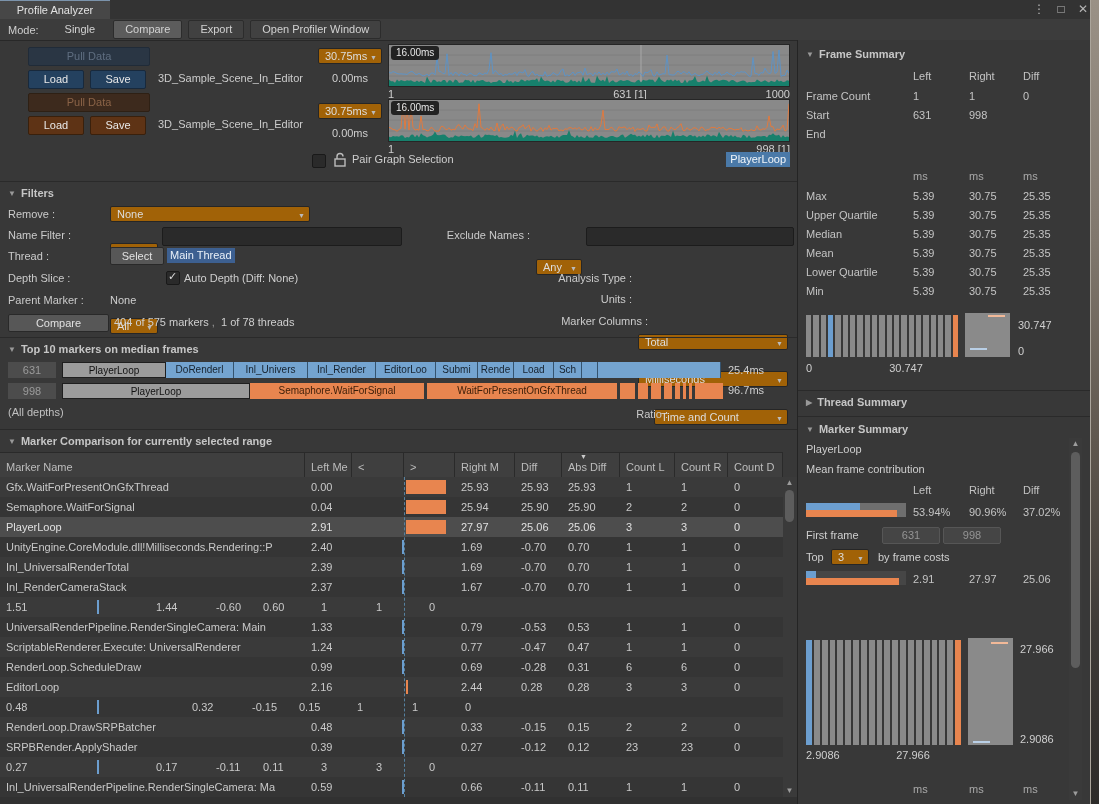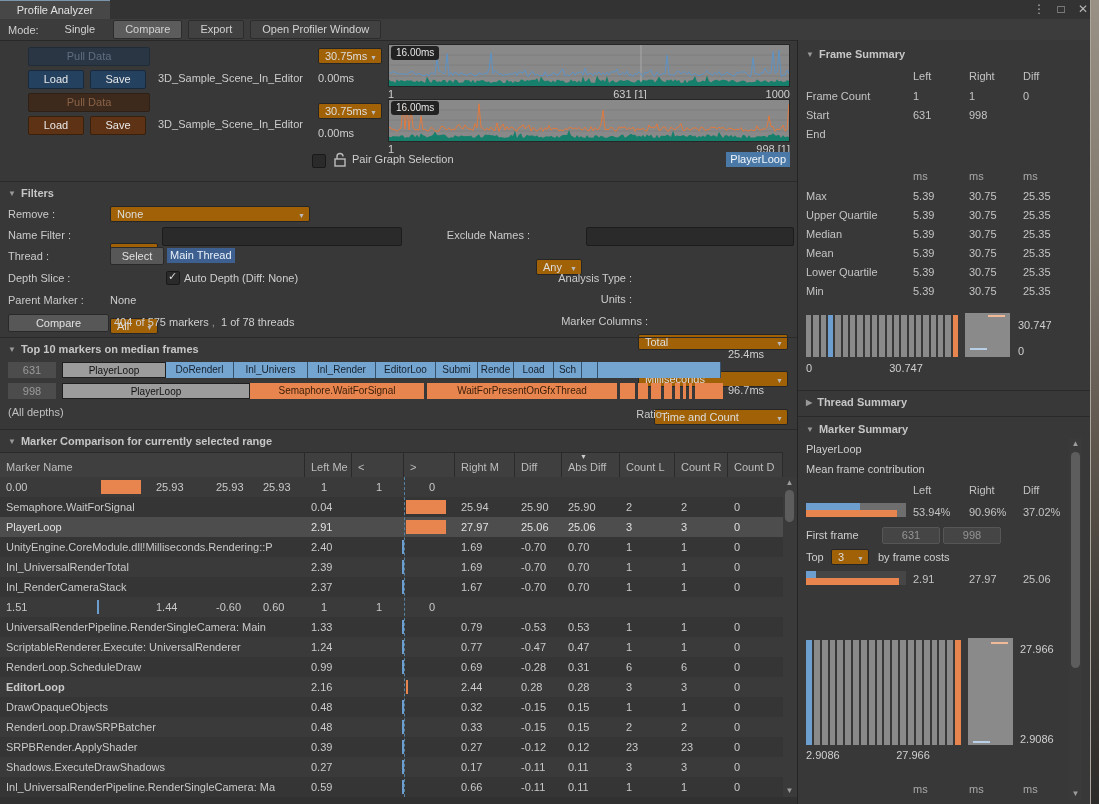--- a/index.html
+++ b/index.html
@@ -39,21 +39,21 @@
   .dsname{position:absolute;left:158px;color:#cccccc;}
   #ds1{top:72px;} #ds2{top:118px;}
 
   
   .dd{background:#a16207;border:1px solid #262626;border-radius:2px;height:16px;line-height:15px;
       padding:0 16px 0 6px;color:#dddddd;position:relative;white-space:nowrap;overflow:hidden;box-sizing:border-box;}
   .dd:after{content:"▼";position:absolute;right:4px;top:1px;font-size:7px;color:#bbbbbb;}
 
   
   .ydd{position:absolute;left:318px;width:64px;}
-  .ymin{position:absolute;left:318px;width:64px;text-align:left;color:#cfcfcf;}
+  .ymin{position:absolute;left:318px;width:64px;text-align:center;color:#cfcfcf;}
   .gwrap{position:absolute;left:388px;width:402px;height:43px;background:#898989;border:1px solid #262626;box-sizing:border-box;}
   .gwrap svg{position:absolute;left:0;top:0;}
   .badge{position:absolute;left:2px;top:1px;background:rgba(25,25,25,.92);border-radius:3px;padding:0 5px;height:14px;line-height:14px;color:#e6e6e6;font-size:10px;}
   .xl{position:absolute;color:#cfcfcf;height:12px;line-height:12px;}
 
   
   .checkbox{position:absolute;width:12px;height:12px;background:#2a2a2a;border:1px solid #191919;border-radius:2px;}
   .checkbox.checked:after{content:"✓";position:absolute;left:1px;top:-2px;color:#dcdcdc;font-size:11px;}
   .chip{background:#4a79a8;color:#f2f6fa;padding:0 4px;height:15px;line-height:15px;}
 
@@ -227,21 +227,21 @@
         <div class="seg blue" style="width: 74px;">Inl_Univers</div>
         <div class="seg blue" style="width: 68px;">Inl_Render</div>
         <div class="seg blue" style="width: 60px;">EditorLoo</div>
         <div class="seg blue" style="width: 42px;">Submi</div>
         <div class="seg blue" style="width: 36px;">Rende</div>
         <div class="seg blue" style="width: 40px;">Load</div>
         <div class="seg blue" style="width: 28px;">Sch</div>
         <div class="seg blue" style="width: 16px;"></div>
         <div class="seg blue" style="width: 123px;"></div>
       </div>
-      <div class="t10ms" style="top: 348px;">25.4ms</div>
+      <div class="t10ms" style="top: 364px;">25.4ms</div>
       <div class="fnum" style="top: 383px;">998</div>
       <div class="t10bar" style="top: 383px;">
         <div class="seg gray" style="width: 188px;">PlayerLoop</div>
         <div class="seg orange" style="width: 174px;">Semaphore.WaitForSignal</div>
         <div class="seg orange" style="width: 190px;">WaitForPresentOnGfxThread</div>
         <div class="seg orange" style="width: 15px;"></div>
         <div class="seg orange" style="width: 10px;"></div>
         <div class="seg orange" style="width: 10px;"></div>
         <div class="seg orange" style="width: 8px;"></div>
         <div class="seg orange" style="width: 5px;"></div>
@@ -265,20 +265,21 @@
       <div class="hcell" style="width: 51px;"><span>&gt;</span></div>
       <div class="hcell" style="width: 60px;"><span>Right M</span></div>
       <div class="hcell" style="width: 47px;"><span>Diff</span></div>
       <div class="hcell" style="width: 58px;"><span class="sort">▼</span><span>Abs Diff</span></div>
       <div class="hcell" style="width: 55px;"><span>Count L</span></div>
       <div class="hcell" style="width: 53px;"><span>Count R</span></div>
       <div class="hcell" style="width: 55px;"><span>Count D</span></div>
     </div>
   <div id="cmp-body">
       <div class="crow even">
+        <div class="ccell" style="width: 305px;">Gfx.WaitForPresentOnGfxThread</div>
         <div class="ccell" style="width: 47px;">0.00</div>
         <div class="barcell" style="width: 103px;">
           <div class="dbar" style="left: 54px; width: 40px; background: rgb(232, 133, 79);"></div>
         </div>
         <div class="ccell" style="width: 60px;">25.93</div>
         <div class="ccell" style="width: 47px;">25.93</div>
         <div class="ccell" style="width: 58px;">25.93</div>
         <div class="ccell" style="width: 55px;">1</div>
         <div class="ccell" style="width: 53px;">1</div>
         <div class="ccell" style="width: 55px;">0</div>
@@ -393,39 +394,38 @@
           <div class="dbar" style="left: 50px; width: 2px; background: rgb(108, 158, 207);"></div>
         </div>
         <div class="ccell" style="width: 60px;">0.69</div>
         <div class="ccell" style="width: 47px;">-0.28</div>
         <div class="ccell" style="width: 58px;">0.31</div>
         <div class="ccell" style="width: 55px;">6</div>
         <div class="ccell" style="width: 53px;">6</div>
         <div class="ccell" style="width: 55px;">0</div>
       </div>
       <div class="crow even">
-        <div class="ccell" style="width: 305px; font-weight: bold;">EditorLoop</div>
+        <div class="ccell" style="width: 305px;">EditorLoop</div>
         <div class="ccell" style="width: 47px;">2.16</div>
         <div class="barcell" style="width: 103px;">
           <div class="dbar" style="left: 54px; width: 2.462px; background: rgb(232, 133, 79);"></div>
         </div>
         <div class="ccell" style="width: 60px;">2.44</div>
         <div class="ccell" style="width: 47px;">0.28</div>
         <div class="ccell" style="width: 58px;">0.28</div>
         <div class="ccell" style="width: 55px;">3</div>
         <div class="ccell" style="width: 53px;">3</div>
         <div class="ccell" style="width: 55px;">0</div>
       </div>
       <div class="crow odd">
-        <div class="ccell" style="width: 305px;">DrawOpaqueObjects</div>
         <div class="ccell" style="width: 47px;">0.48</div>
         <div class="barcell" style="width: 103px;">
           <div class="dbar" style="left: 50px; width: 2px; background: rgb(108, 158, 207);"></div>
         </div>
-        <div class="ccell" style="width: 60px;">0.32</div>
+        <div class="ccell" style="width: 60px; margin-left: 36px;">0.32</div>
         <div class="ccell" style="width: 47px;">-0.15</div>
         <div class="ccell" style="width: 58px;">0.15</div>
         <div class="ccell" style="width: 55px;">1</div>
         <div class="ccell" style="width: 53px;">1</div>
         <div class="ccell" style="width: 55px;">0</div>
       </div>
       <div class="crow even">
         <div class="ccell" style="width: 305px;">RenderLoop.DrawSRPBatcher</div>
         <div class="ccell" style="width: 47px;">0.48</div>
         <div class="barcell" style="width: 103px;">
@@ -445,21 +445,20 @@
           <div class="dbar" style="left: 50px; width: 2px; background: rgb(108, 158, 207);"></div>
         </div>
         <div class="ccell" style="width: 60px;">0.27</div>
         <div class="ccell" style="width: 47px;">-0.12</div>
         <div class="ccell" style="width: 58px;">0.12</div>
         <div class="ccell" style="width: 55px;">23</div>
         <div class="ccell" style="width: 53px;">23</div>
         <div class="ccell" style="width: 55px;">0</div>
       </div>
       <div class="crow even">
-        <div class="ccell" style="width: 305px;">Shadows.ExecuteDrawShadows</div>
         <div class="ccell" style="width: 47px;">0.27</div>
         <div class="barcell" style="width: 103px;">
           <div class="dbar" style="left: 50px; width: 2px; background: rgb(108, 158, 207);"></div>
         </div>
         <div class="ccell" style="width: 60px;">0.17</div>
         <div class="ccell" style="width: 47px;">-0.11</div>
         <div class="ccell" style="width: 58px;">0.11</div>
         <div class="ccell" style="width: 55px;">3</div>
         <div class="ccell" style="width: 53px;">3</div>
         <div class="ccell" style="width: 55px;">0</div>

